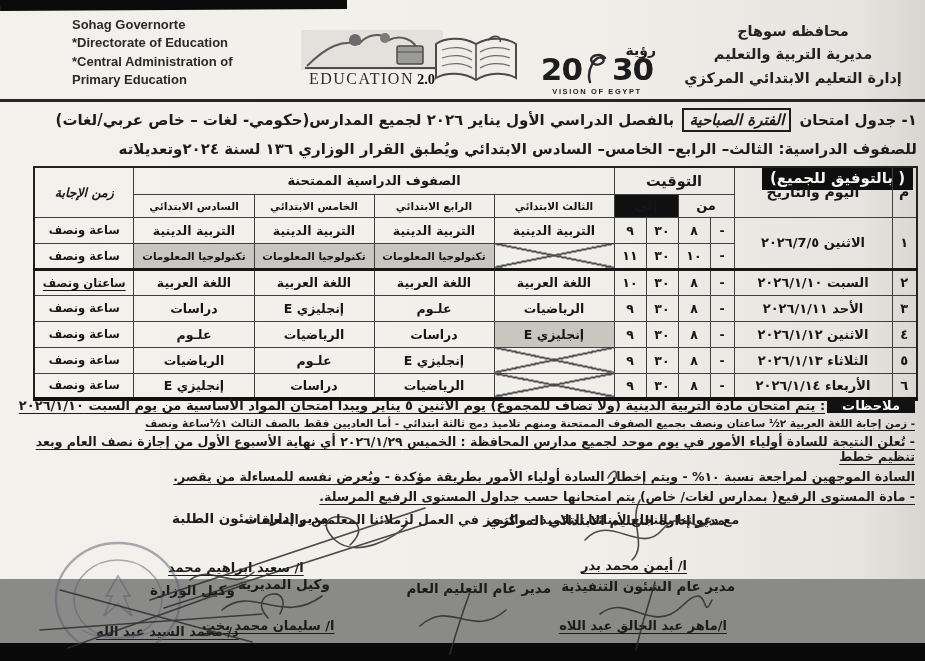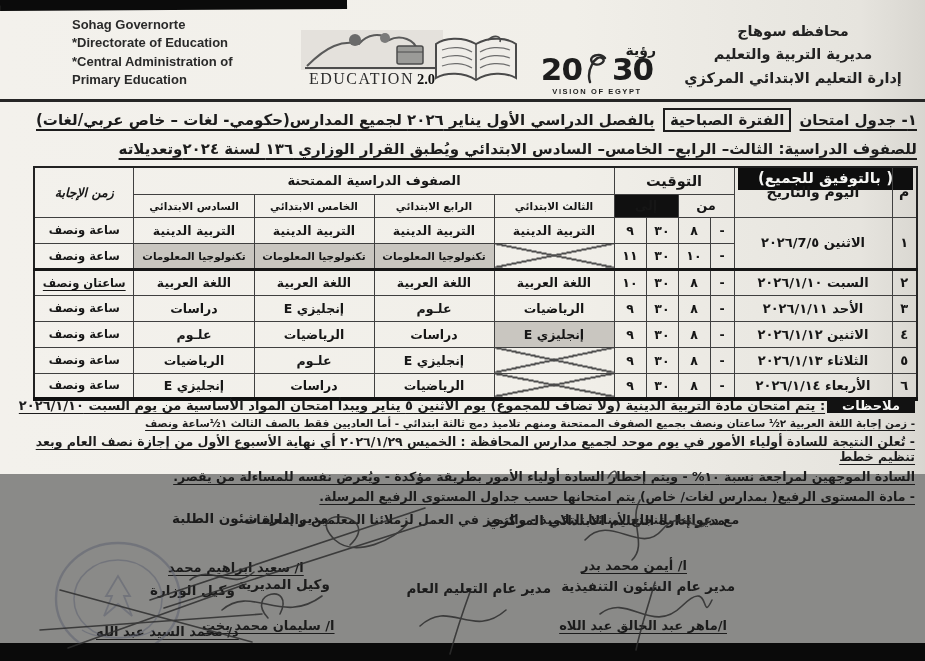--- a/index.html
+++ b/index.html
@@ -1,18 +1,18 @@
 <!DOCTYPE html>
 <html lang="ar"><head>
 <meta charset="utf-8">
 <style>
   html,body{margin:0;padding:0;}
   body{width:925px;height:661px;overflow:hidden;background:#8a8a88;}
   .sheet{
-    position:relative;width:925px;height:474px;
+    position:relative;width:925px;height:579px;
     background:linear-gradient(90deg,#f3f1ec 0%,#f1efe9 62%,#e6e4de 93%,#d8d6d0 100%);
     font-family:"DejaVu Sans",sans-serif;color:#1c1c1c;
   }
   .rtl{direction:rtl;}
   
   .bar-top{position:absolute;left:0;top:0;width:347px;height:11px;background:#0b0b0b;transform:rotate(-.35deg);transform-origin:left top;}
   .bar-bottom{position:absolute;left:0;top:643px;width:925px;height:18px;background:#0a0a0a;}
   
   .h-eng{position:absolute;left:72px;top:16px;width:225px;font-family:"Liberation Sans","DejaVu Sans",sans-serif;font-weight:bold;font-size:13px;line-height:1.42;color:#2a2a2a;}
   .h-ar{position:absolute;right:6px;top:20px;width:252px;text-align:center;font-weight:bold;font-size:14.5px;line-height:1.62;color:#222;}
@@ -21,23 +21,23 @@
   .edu-wordmark{font-family:"Liberation Serif","DejaVu Serif",serif;font-size:16px;letter-spacing:1.5px;color:#2c2c2c;text-align:center;margin-top:-4px;}
   .edu-wordmark .v{font-weight:bold;font-size:14.5px;letter-spacing:0;margin-left:3px;color:#111;}
   .logo-book{position:absolute;left:430px;top:34px;}
   .logo-vision{position:absolute;left:528px;top:22px;width:138px;text-align:center;color:#1d1d1d;}
   .vis-label{font-weight:bold;font-size:14px;text-align:right;padding-right:10px;margin-bottom:-6px;margin-top:20px;}
   .vis-nums{font-weight:bold;font-size:31px;line-height:1;letter-spacing:-1px;display:flex;align-items:center;justify-content:center;gap:4px;}
   .vis-cap{font-family:"Liberation Sans","DejaVu Sans",sans-serif;font-weight:bold;font-size:7.5px;letter-spacing:1.6px;margin-top:1px;}
   .hrule{position:absolute;left:0;top:99px;width:925px;border-top:3px solid #262626;}
   
   .title-block{position:absolute;top:106px;right:8px;left:14px;text-align:right;font-weight:bold;font-size:15px;line-height:29px;}
-  .title-block .u{text-decoration:underline;text-underline-offset:4px;text-decoration-thickness:1.5px;text-align:right;}
-  .fbox{display:inline-block;border:2px solid #1d1d1d;padding:0 5px;margin:0 3px;line-height:1.35;}
-  .badge-dark{display:inline-block;background:#0e0e0e;color:#f4f4f2;padding:0 20px;margin-right:4px;line-height:1.45;}
+  .title-block .u{text-underline-offset:4px;text-decoration-thickness:1.5px;text-align:right;}
+  .fbox{display:inline-block;border:2px solid #1d1d1d;padding:0 5px;margin:0 3px;line-height:1.35;font-style:italic;}
+  .badge-dark{display:inline-block;background:#0e0e0e;color:#f4f4f2;padding:0 8px;margin-right:4px;line-height:1.45;}
   
   .exam-table{position:absolute;top:166px;right:7px;width:883px;border-collapse:collapse;table-layout:fixed;direction:rtl;border:2.2px solid #222;}
   .exam-table th,.exam-table td{border:1.5px solid #404040;text-align:center;vertical-align:middle;padding:0 1px;font-weight:bold;color:#161616;overflow:hidden;}
   .exam-table thead tr:first-child{height:27px;}
   .exam-table thead tr:last-child{height:23px;}
   .exam-table tbody tr{height:26px;}
   .h-serial{font-size:14px;}
   .h-day{font-size:14px;}
   .h-timing{font-size:14.5px;}
   .h-from{font-size:13px;}

